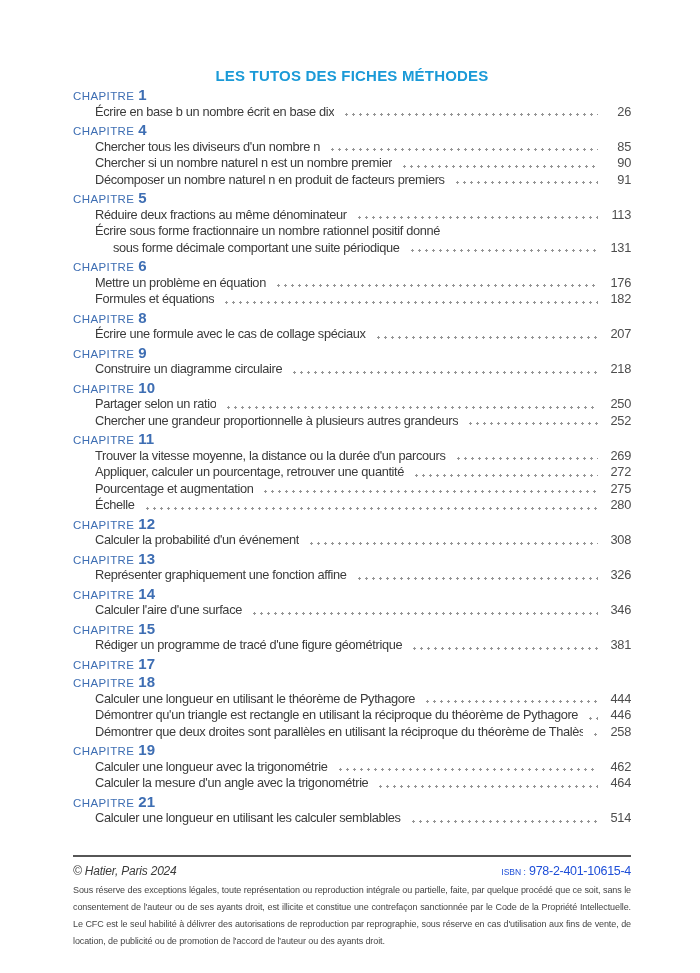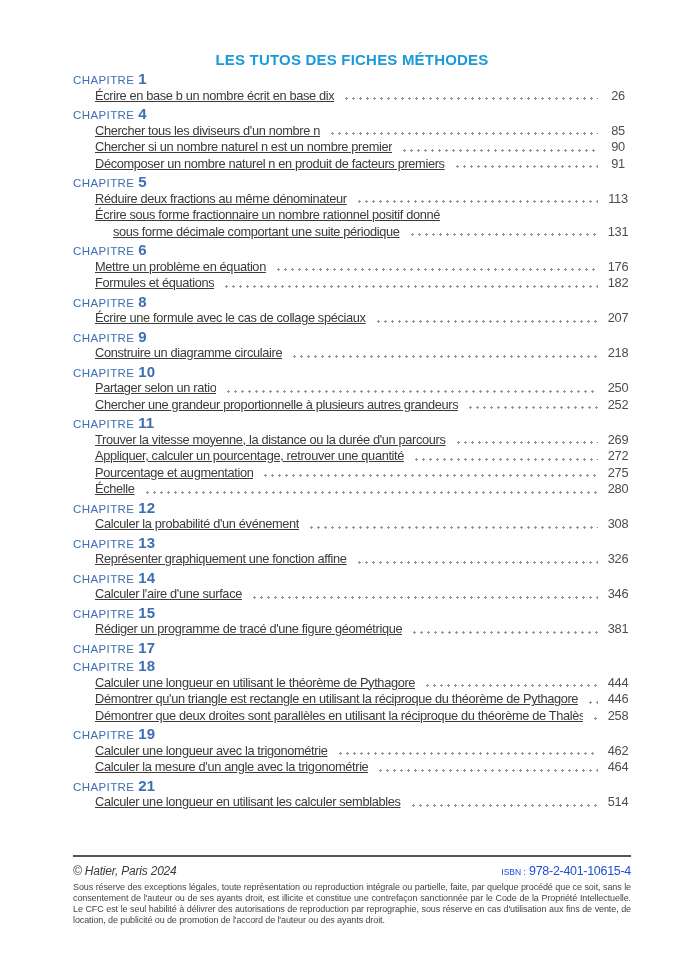--- a/index.html
+++ b/index.html
@@ -2,60 +2,60 @@
 <html><head>
 <meta charset="utf-8">
 <style>
   html,body { margin:0; padding:0; background:#ffffff; }
   body {
     width:700px; height:973px; overflow:hidden;
     font-family:"Liberation Sans", sans-serif;
     -webkit-font-smoothing:antialiased;
   }
   .page { position:relative; width:700px; height:973px; background:#ffffff; }
-  .content { position:absolute; left:73px; top:0; width:558px; }
+  .content { position:absolute; left:73px; top:16px; width:558px; }
 
   .title {
     margin:51px 0 0 0; height:18px; line-height:18px;
     text-align:center; color:#1b9ad7; font-weight:700; font-size:15px;
     letter-spacing:0.2px;
   }
 
   .chapter-heading { margin-top:2px; height:16.5px; line-height:16.5px; white-space:nowrap; }
   .ch-label { color:#3e6eb3; font-weight:400; font-size:11.5px; letter-spacing:0.4px; }
   .ch-num   { color:#3e6eb3; font-weight:700; font-size:15px; margin-left:4px; }
 
   .entry-row {
     display:flex; align-items:baseline;
     height:16.5px; line-height:16.5px; padding-left:22px;
     color:#3b3b3b; font-size:12.8px; letter-spacing:-0.35px;
   }
   .entry-row.cont { padding-left:40px; }
-  .entry-text { white-space:nowrap; min-width:0; overflow:hidden;text-decoration:underline; }
+  .entry-text { white-space:nowrap; min-width:0; overflow:hidden; }
   .dots {
     flex:1; min-width:6px; height:4px; align-self:flex-end;
     margin:0 7px 4px 9px;
     background-image:radial-gradient(circle, #949494 1px, rgba(0,0,0,0) 1.4px);
     background-size:7px 3px; background-repeat:repeat-x; background-position:0 1px;
   }
-  .page-num { min-width:26px; text-align:center; color:#4d4d4d; font-size:12.8px; letter-spacing:-0.3px; }
+  .page-num { min-width:26px; text-align:right; color:#4d4d4d; font-size:12.8px; letter-spacing:-0.3px; }
 
   .rule { position:absolute; left:73px; width:558px; top:855px; height:2px; background:#565656; }
 
   .footer-row {
     position:absolute; left:73px; width:558px; top:864px;
     display:flex; justify-content:space-between; align-items:baseline;
   }
   .copyright { font-size:12px; color:#3b3b3b; letter-spacing:-0.2px;font-style:italic; }
   .isbn { font-size:12.5px; color:#1d4ed8; letter-spacing:-0.3px; }
   .isbn-label { font-size:8.5px; letter-spacing:0; }
 
   .legal {
     position:absolute; left:73px; width:558px; top:882px; margin:0;
-    font-size:9px; line-height:11px; color:#454545;
+    font-size:9px; line-height:17px; color:#454545;
     text-align:justify; letter-spacing:-0.1px;
   }
 </style>
 </head>
 <body>
 
 <div class="page">
   <div class="content">
     <h1 class="title">LES TUTOS DES FICHES MÉTHODES</h1>
     <div id="toc">

